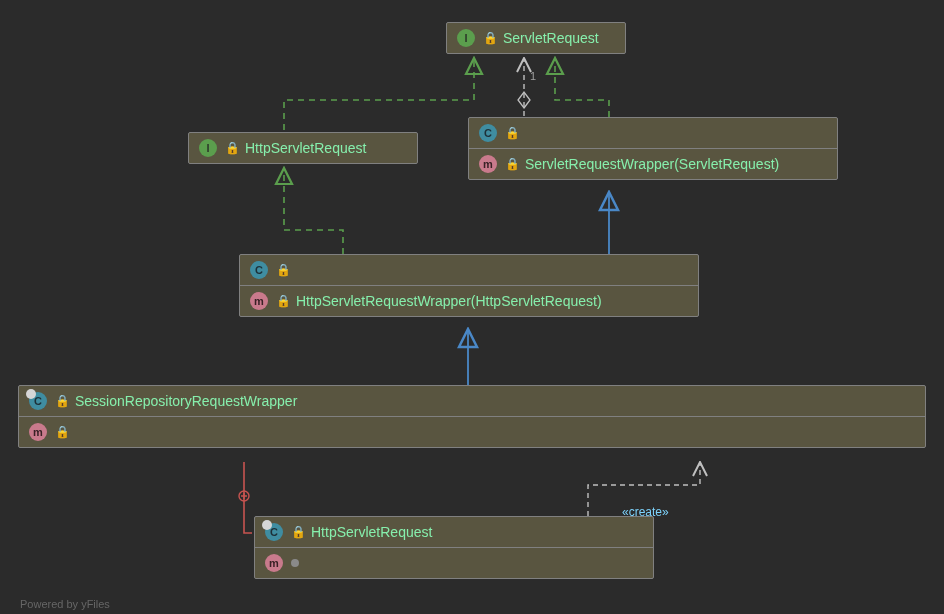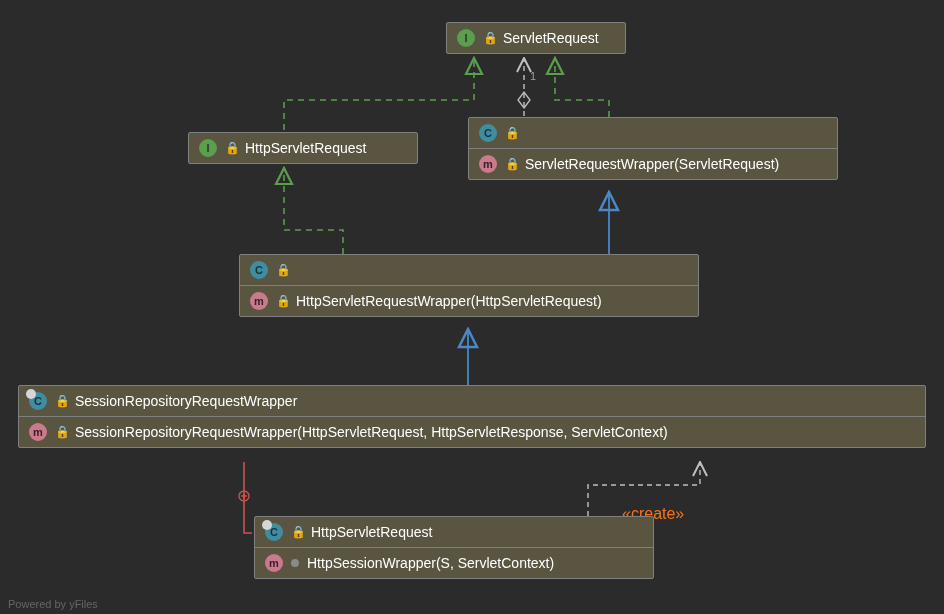--- a/index.html
+++ b/index.html
@@ -45,45 +45,45 @@
     flex-shrink: 0;
     color: #a5c261;
     font-size: 12px;
     text-align: center;
   }
   .lock.open { color: #cc7832; }
   .dot {
     width: 8px; height: 8px; border-radius: 50%;
     background: #8a8a8a; display:inline-block; flex-shrink:0;
   }
-  .txt { color: #ffffff; }
+  .txt { color: #86efac; }
   .footer {
     position: absolute;
-    left: 8px; bottom: 4px;
+    left: 20px; bottom: 4px;
     font-size: 11px;
     color: #666666;
   }
   svg.edges {
     position: absolute;
     left: 0; top: 0;
     width: 944px; height: 614px;
     pointer-events: none;
   }
   .overlay-ring {
     position: absolute;
     width: 10px; height: 10px;
     border-radius: 50%;
     background: #d6d6d6;
     pointer-events: none;
   }
   .label-create {
     position: absolute;
-    color: #f97316;
+    color: #7dd3fc;
     background: #2b2b2b;
-    font-size: 16px;
+    font-size: 12px;
     padding: 0 2px;
   }
 </style>
 </head>
 <body>
 
 <svg class="edges">
   <defs>
     <marker id="arr-green" viewBox="0 0 12 12" refX="11" refY="6" markerWidth="12" markerHeight="12" orient="auto">
       <path d="M1 1 L11 6 L1 11 Z" fill="none" stroke="#5b9e4d" stroke-width="1.4"></path>
@@ -170,33 +170,31 @@
     <span style="position:relative; display:inline-block;">
       <span class="icon i-C">C</span>
       <span class="overlay-ring" style="left:-3px; top:-3px;"></span>
     </span>
     <span class="lock open">🔒</span>
     <span class="txt">SessionRepositoryRequestWrapper</span>
   </div>
   <div class="row divider">
     <span class="icon i-m">m</span>
     <span class="lock open">🔒</span>
-    <span class="txt">SessionRepositoryRequestWrapper(HttpServletRequest, HttpServletResponse, ServletContext)</span>
   </div>
 </div>
 
 <div class="node" style="left:254px; top:516px; width:400px;">
   <div class="row">
     <span style="position:relative; display:inline-block;">
       <span class="icon i-C">C</span>
       <span class="overlay-ring" style="left:-3px; top:-3px;"></span>
     </span>
     <span class="lock open">🔒</span>
     <span class="txt">HttpServletRequest</span>
   </div>
   <div class="row divider">
     <span class="icon i-m">m</span>
     <span class="dot"></span>
-    <span class="txt">HttpSessionWrapper(S, ServletContext)</span>
   </div>
 </div>
 
 <div class="footer">Powered by yFiles</div>
 
 </body></html>

